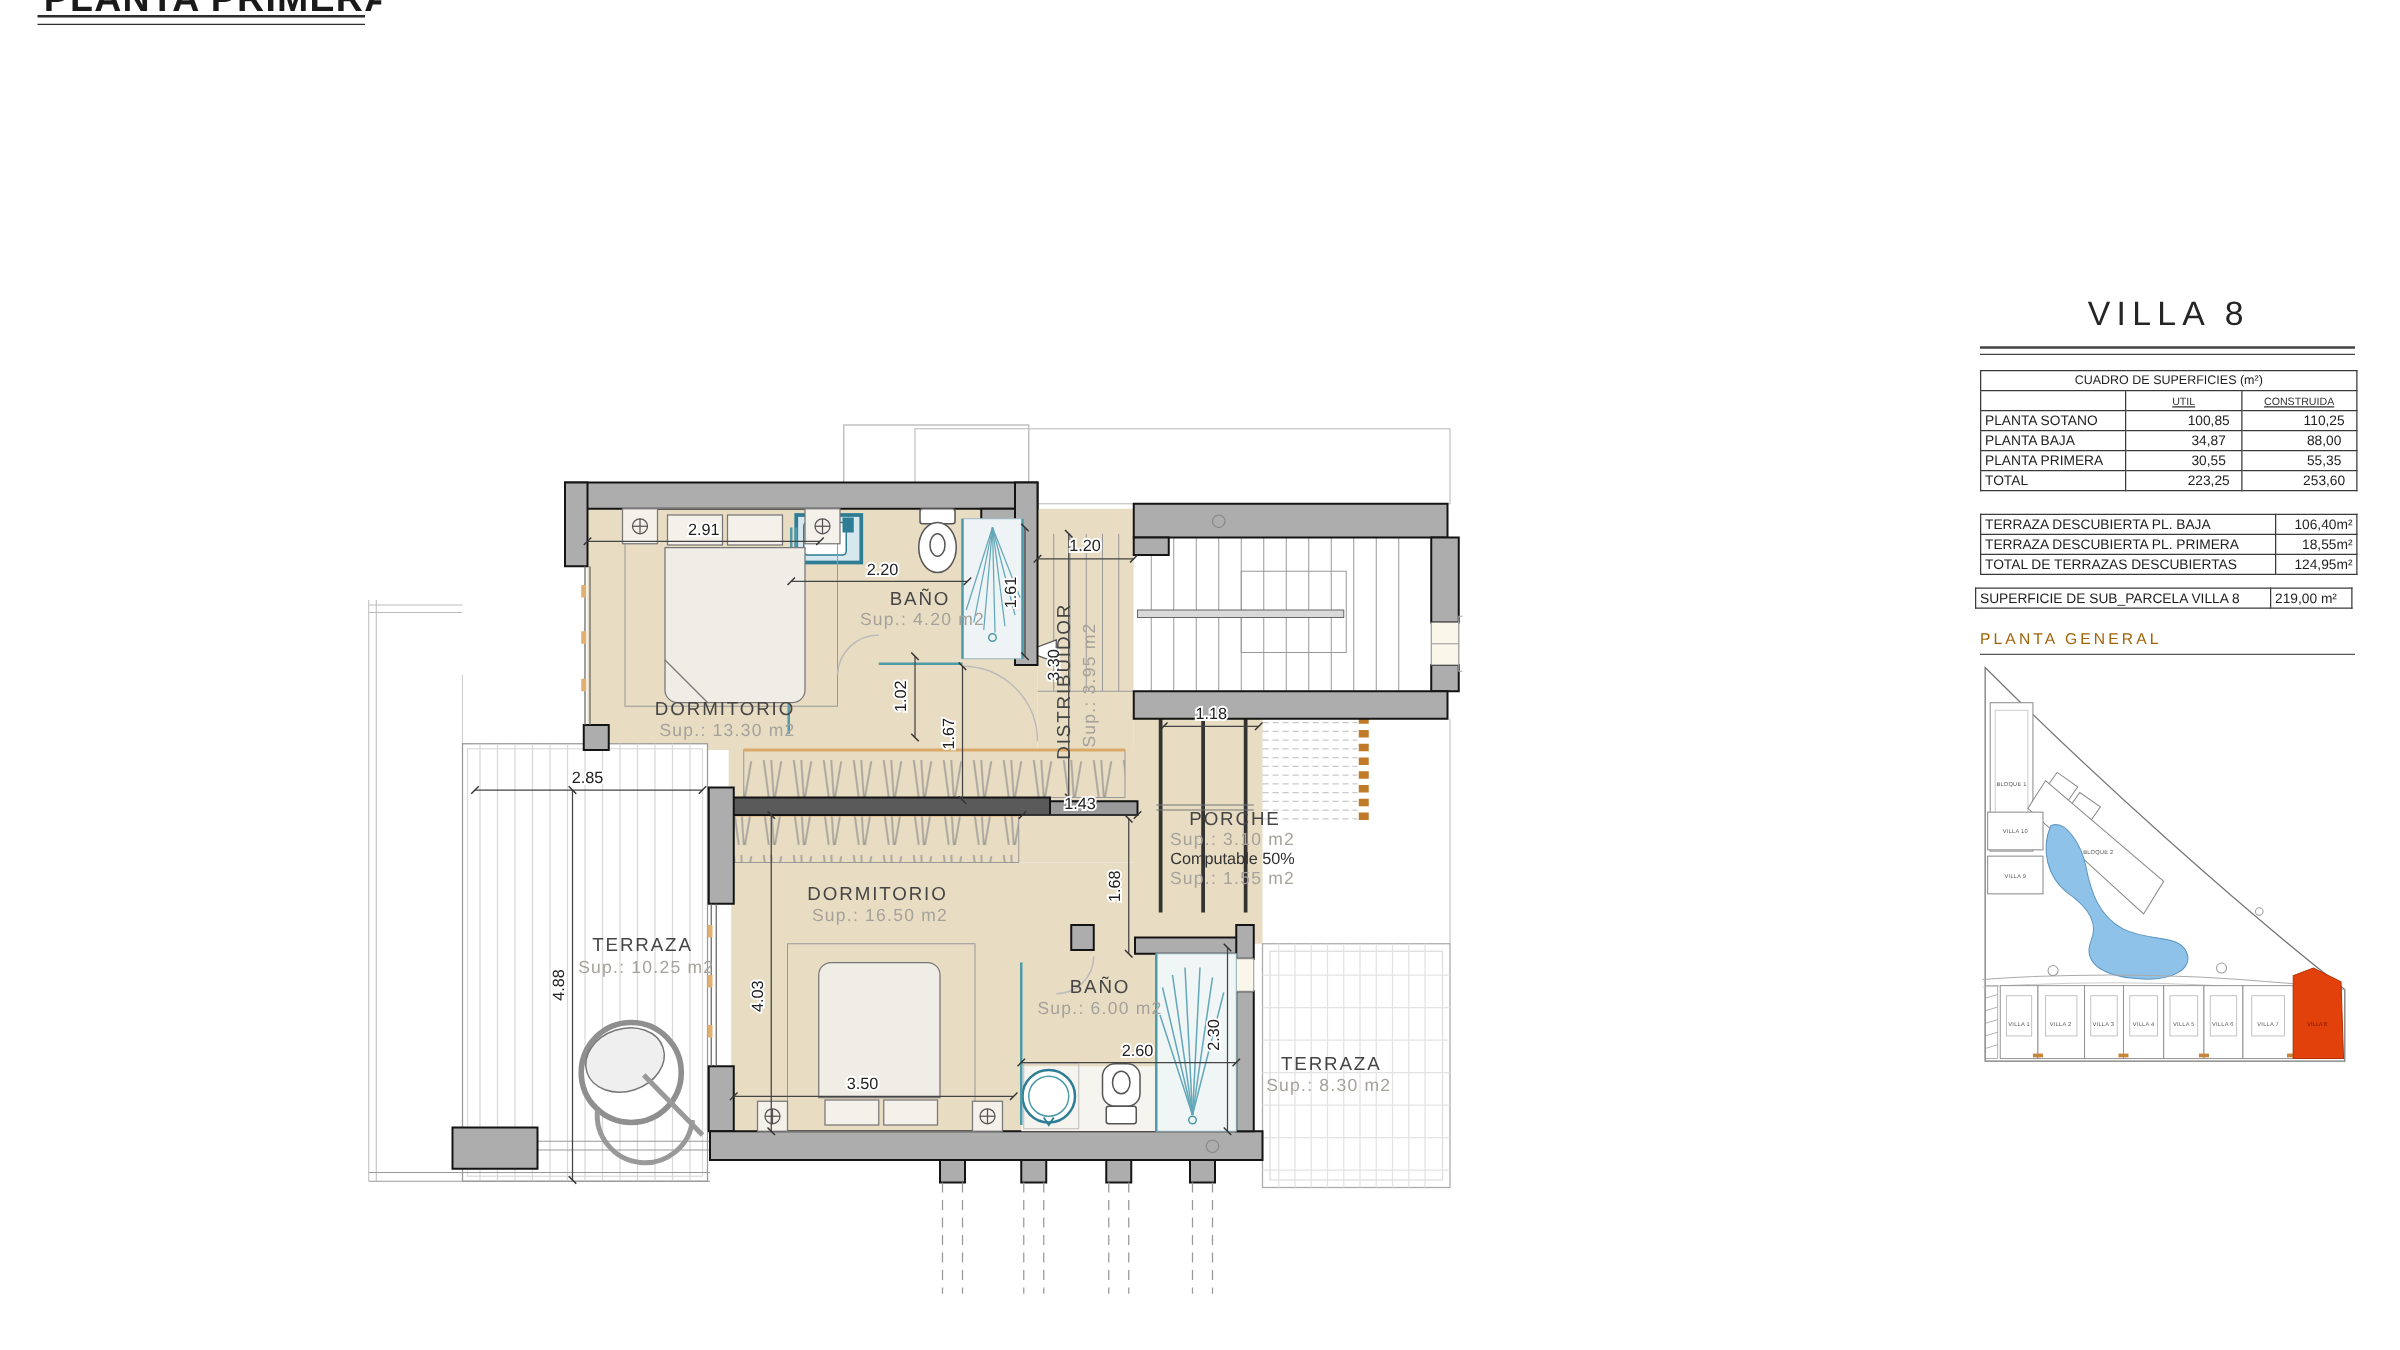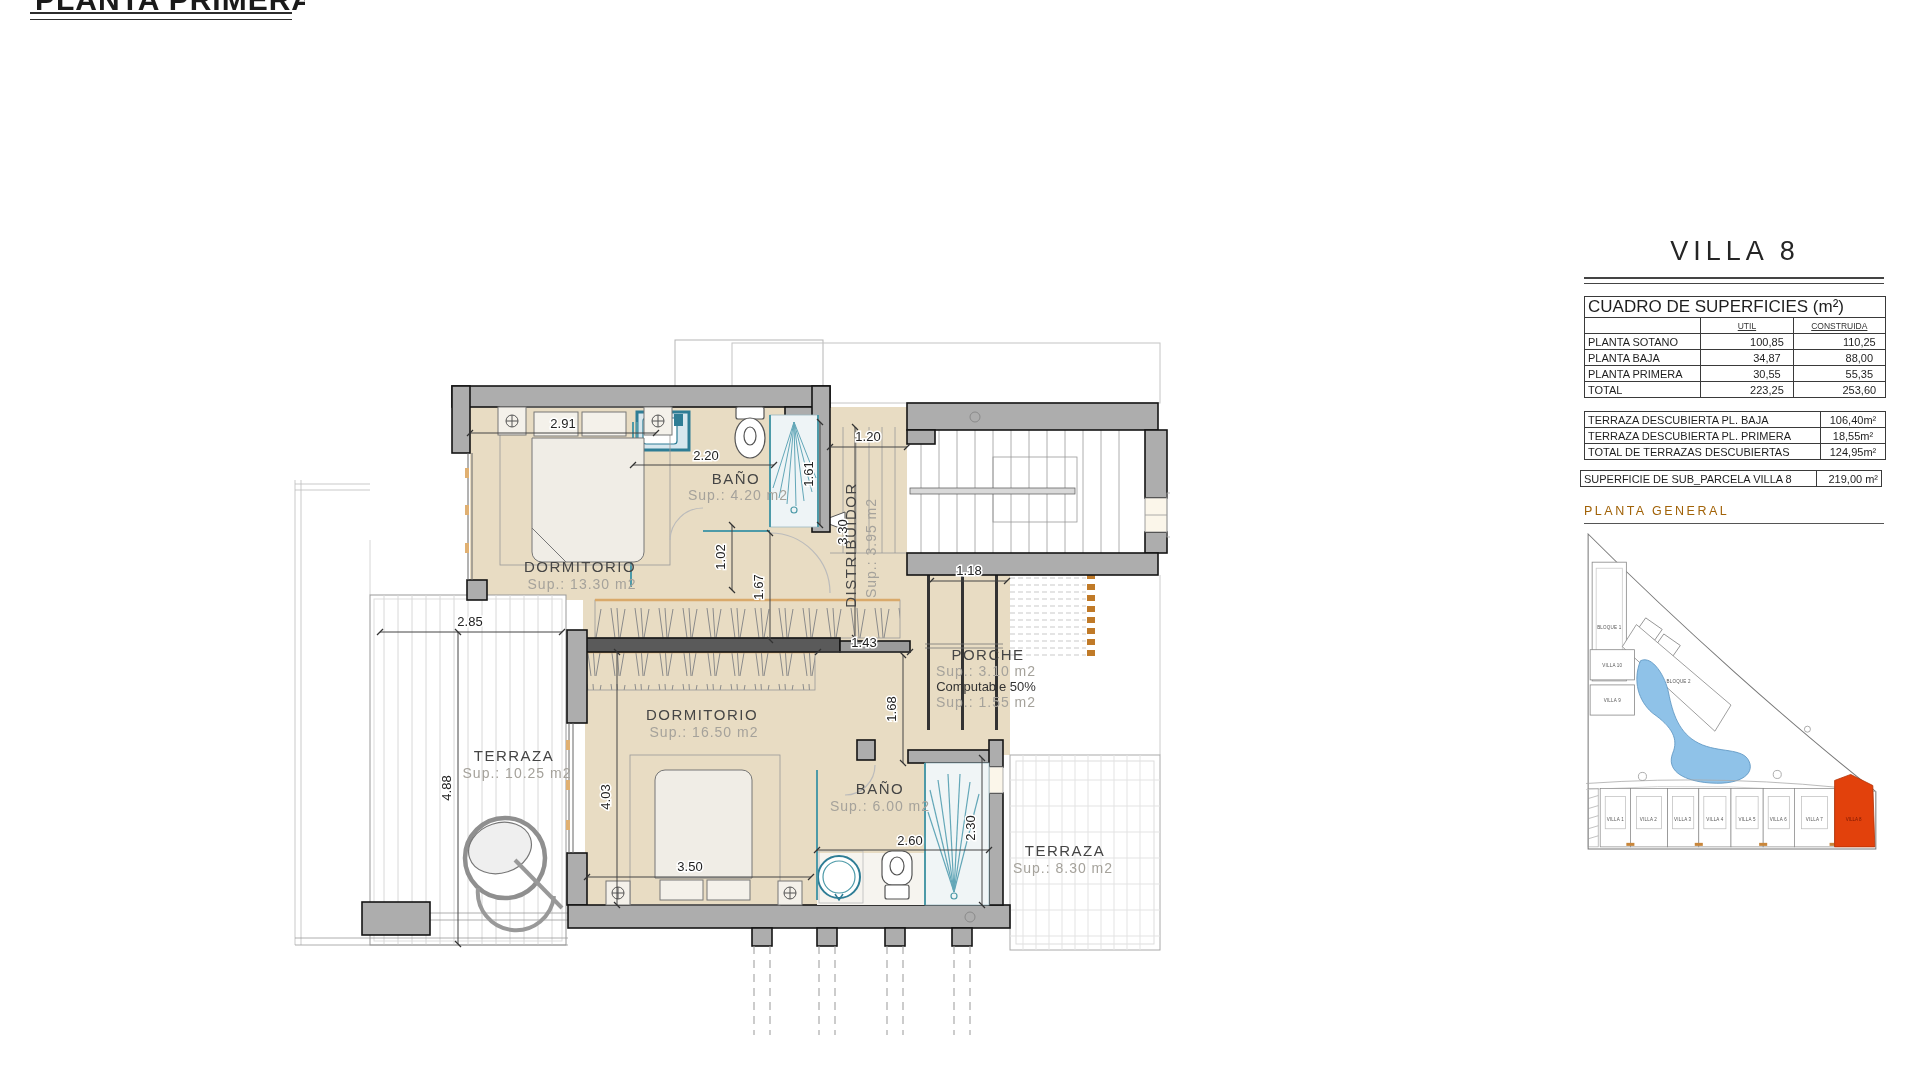--- a/index.html
+++ b/index.html
@@ -10,27 +10,27 @@
   .title-rule1{position:absolute;left:30px;top:12px;width:262px;height:2px;background:#2d2d2d;}
   .title-rule2{position:absolute;left:30px;top:19px;width:262px;height:1px;background:#2d2d2d;}
   
   .panel{position:absolute;left:1578px;top:232px;width:314px;}
   .villa-title{position:absolute;top:4px;left:0;width:100%;text-align:center;font-size:27px;letter-spacing:5px;color:#252525;}
   .vrule1{position:absolute;top:45px;left:6px;width:300px;height:1.5px;background:#444;}
   .vrule2{position:absolute;top:51px;left:6px;width:300px;height:1px;background:#444;}
   .tbl{border-collapse:collapse;width:302px;font-size:11px;color:#1e1e1e;background:#fff;}
   .tbl td{border:1px solid #3a3a3a;height:15px;padding:0 3px;white-space:nowrap;}
   .tbl1{position:absolute;top:64px;left:6px;border:1.5px solid #333;}
-  .tbl1 .ttl{ text-align:left;font-size:17px;}
+  .tbl1 .ttl{ text-align:center;font-size:10px;}
   .tbl1 .hdr{text-align:center;font-size:8.5px;color:#333;text-decoration:underline;}
   .tbl1 .num{text-align:center;padding-left:43px;}
   .tbl2{position:absolute;top:179px;left:6px;border:1.5px solid #333;}
-  .tbl2 .val{text-align:center;width:58px;}
+  .tbl2 .val{text-align:right;width:58px;}
   .tbl3{position:absolute;top:238px;left:2px;border:1.5px solid #333;}
-  .tbl3 .val{text-align:right;width:58px;}
+  .tbl3 .val{width:58px;}
   .pg-head{position:absolute;top:272px;left:6px;font-size:12.5px;letter-spacing:2.5px;color:#a16207;}
   .pg-rule{position:absolute;top:291px;left:6px;width:300px;height:1px;background:#555;}
   .siteplan{position:absolute;top:300px;left:0;}
   
   .rn{font-size:15px;fill:#454545;letter-spacing:1.5px;}
   .rs{font-size:14px;fill:#a5a29b;letter-spacing:1px;}
   .rn2{font-size:13px;fill:#333;}
   .dm{font-size:13px;fill:#222;paint-order:stroke;stroke:#ffffff;stroke-width:3px;}
   .st{font-size:4.5px;fill:#555;letter-spacing:0.2px;}
   .stv8{font-size:4.5px;fill:#7a1600;}

